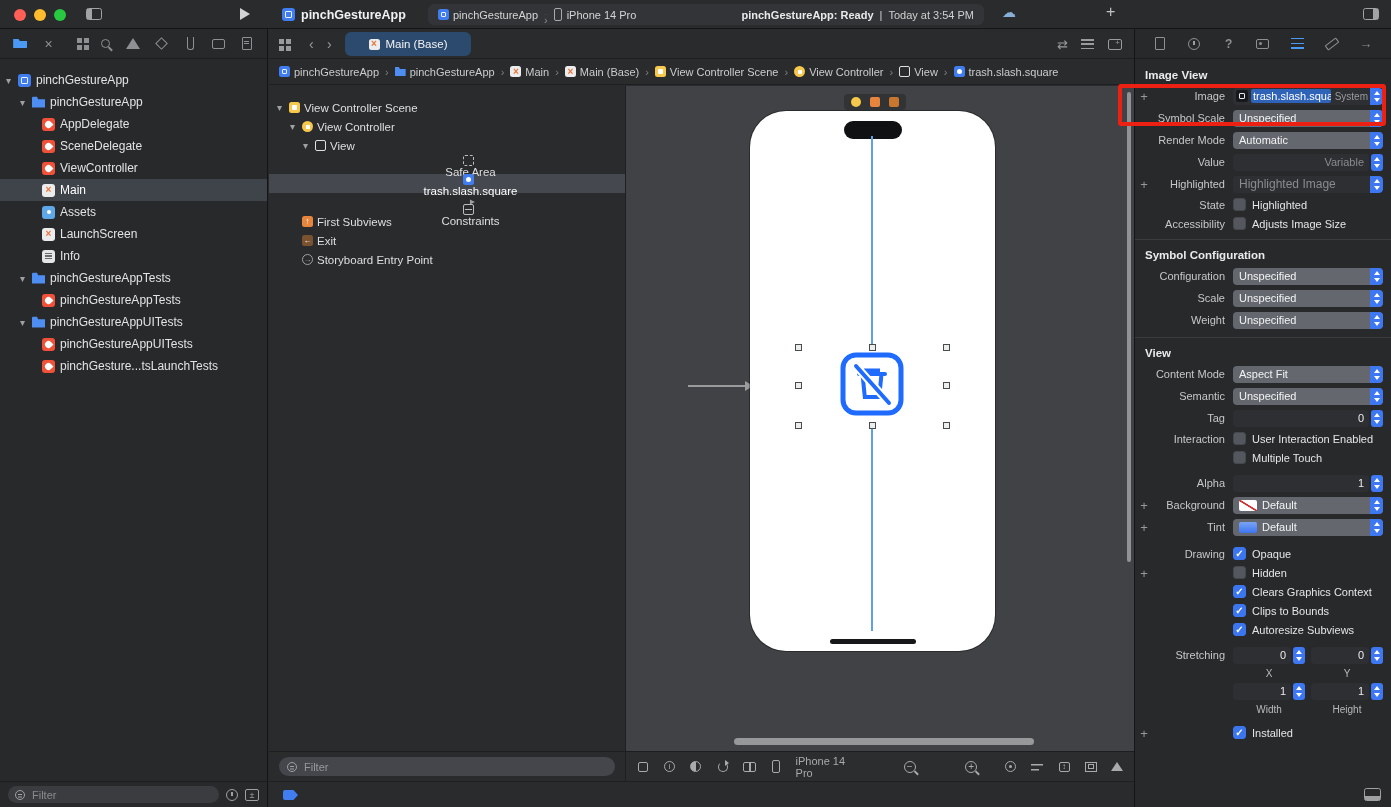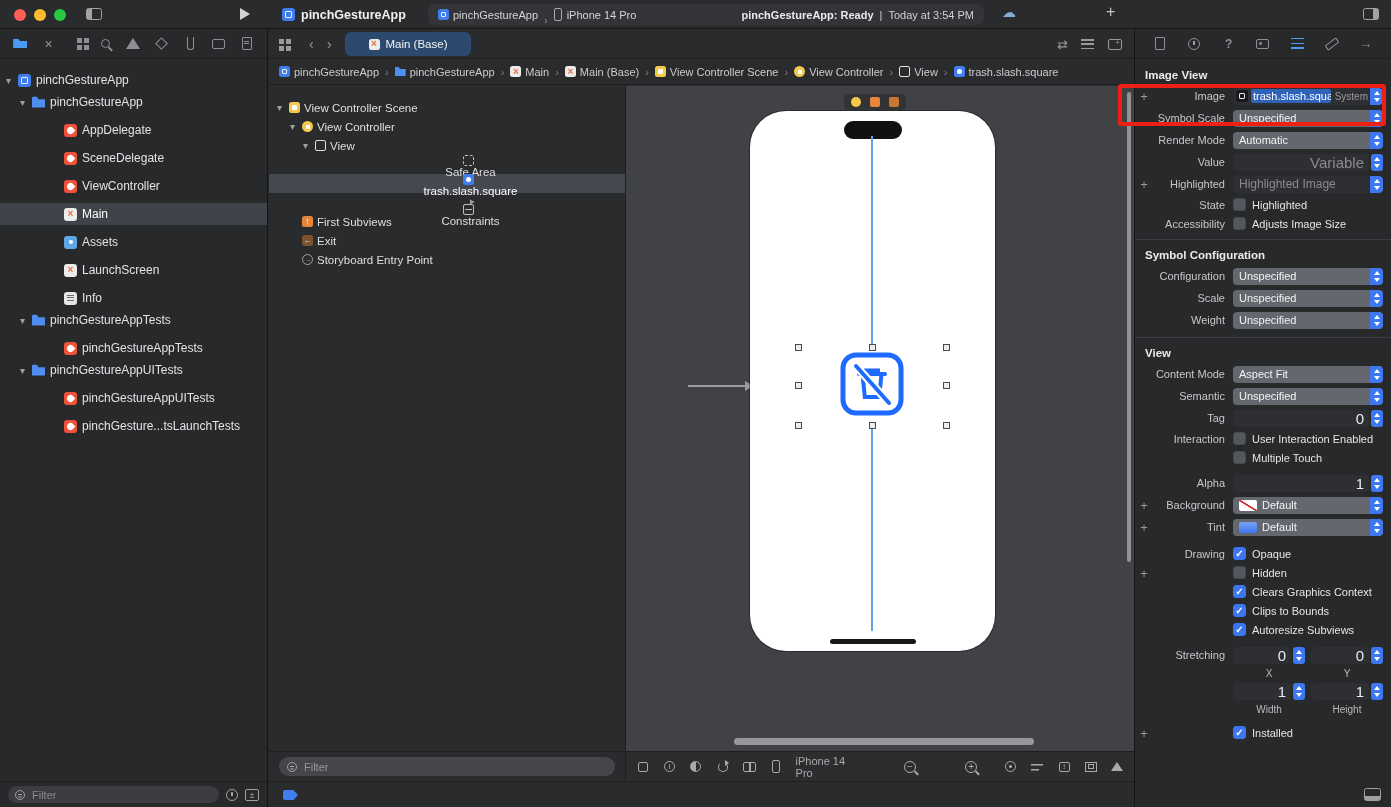--- a/index.html
+++ b/index.html
@@ -68,21 +68,21 @@
   .sh-mag::after{content:"";position:absolute;width:5px;height:1.5px;background:currentColor;transform:rotate(45deg);right:-4px;bottom:-2px;}
   .sh-warn{width:0;height:0;border-left:7px solid transparent;border-right:7px solid transparent;border-bottom:11px solid currentColor;}
   .sh-diamond{width:9px;height:9px;border:1.5px solid currentColor;transform:rotate(45deg);}
   .sh-tube{width:7px;height:13px;border:1.5px solid currentColor;border-top:none;border-radius:0 0 3px 3px;}
   .sh-tag{width:13px;height:10px;border:1.5px solid currentColor;border-radius:2px;}
   .sh-doc{width:10px;height:13px;border:1.5px solid currentColor;border-radius:1px;display:flex;align-items:center;justify-content:center;}
   .sh-doc::after{content:"";width:5px;height:5px;background:repeating-linear-gradient(to bottom,currentColor 0 1px,transparent 1px 2.5px);}
   .nav-tree{position:absolute;top:34px;left:0;right:0;bottom:28px;padding-top:6px;overflow:hidden;}
   .trow{height:22px;display:flex;align-items:center;color:#e2e3e4;font-size:12px;white-space:nowrap;}
   .trow.sel{background:#3f434a;color:#fff;}
-  .d0{padding-left:6px;}.d1{padding-left:20px;}.d2{padding-left:52px;margin-top:6px;}
+  .d0{padding-left:6px;}.d1{padding-left:20px;}.d2{padding-left:30px;}
   .disc{width:12px;flex:none;color:#9fa0a2;font-size:10px;}
   .disc::after{content:"\25BE";}
   .discsp{width:12px;flex:none;}
   .nav-filter{position:absolute;left:0;right:0;bottom:0;height:26px;border-top:1px solid #1e1f21;display:flex;align-items:center;padding:0 8px;gap:7px;background:#28292b;}
   .nfield{flex:1;height:17px;background:#3a3c40;border-radius:9px;display:flex;align-items:center;padding:0 7px;}
   .filtericon{width:10px;height:10px;border:1px solid #9fa0a2;border-radius:50%;position:relative;margin-right:5px;flex:none;}
   .filtericon::after{content:"";position:absolute;left:2px;right:2px;top:3px;height:1px;background:#9fa0a2;box-shadow:0 2.5px 0 #9fa0a2;}
   .nfield input{background:transparent;border:none;outline:none;color:#c5c6c8;font-size:11px;width:100%;font-family:"Liberation Sans",sans-serif;}
   .nfield input::placeholder{color:#8a8b8e;}
   .sh-clock{width:12px;height:12px;border:1.5px solid #9fa0a2;border-radius:50%;position:relative;}
@@ -173,21 +173,21 @@
   .ictrl{flex:1;display:flex;align-items:center;min-width:0;}
   .cap{width:13px;align-self:stretch;background:#3e77f2;border-radius:0 4px 4px 0;margin-left:auto;position:relative;flex:none;}
   .cap::before,.cap::after{content:"";position:absolute;left:50%;transform:translateX(-50%);border-left:3px solid transparent;border-right:3px solid transparent;}
   .cap::before{top:3px;border-bottom:4px solid #fff;}
   .cap::after{bottom:3px;border-top:4px solid #fff;}
   .stepper{width:12px;height:17px;background:#3e77f2;border-radius:3px;margin-left:2px;position:relative;flex:none;}
   .stepper::before,.stepper::after{content:"";position:absolute;left:50%;transform:translateX(-50%);border-left:3px solid transparent;border-right:3px solid transparent;}
   .stepper::before{top:3px;border-bottom:4px solid #fff;}
   .stepper::after{bottom:3px;border-top:4px solid #fff;}
   .popup{flex:1;height:17px;background:#64686e;border-radius:4px;display:flex;align-items:center;color:#f2f3f4;font-size:11px;padding-left:6px;overflow:hidden;min-width:0;}
-  .field{flex:1;height:17px;background:#2e2f32;border-radius:4px;display:flex;align-items:center;padding:0 5px;color:#eaebec;font-size:15px;overflow:hidden;min-width:0;}
+  .field{flex:1;height:17px;background:#2e2f32;border-radius:4px;display:flex;align-items:center;padding:0 5px;color:#eaebec;font-size:11px;overflow:hidden;min-width:0;}
   .field.num{justify-content:flex-end;}
   .ghost{color:#8a8b8e;}
   .combo{flex:1;height:17px;background:#2e2f32;border-radius:4px;display:flex;align-items:center;padding-left:3px;overflow:hidden;min-width:0;}
   .thumb{width:12px;height:12px;background:#17181a;border-radius:2px;margin-right:3px;flex:none;position:relative;}
   .thumb::after{content:"";position:absolute;inset:3px;border:1px solid #e8e9ea;border-radius:1px;}
   .seltext{background:#2e63b8;color:#fff;padding:1px 2px;border-radius:2px;font-size:11px;white-space:nowrap;overflow:hidden;}
   .badge{color:#9a9b9e;font-size:10px;margin:0 2px 0 auto;padding-left:4px;flex:none;}
   .cb{width:13px;height:13px;border-radius:3px;background:#54575d;border:1px solid #45484d;margin-right:6px;flex:none;display:inline-flex;align-items:center;justify-content:center;}
   .cb.on{background:#3b76f0;border-color:#3b76f0;}
   .cb.on::after{content:"\2713";color:#fff;font-size:10px;font-weight:bold;}

